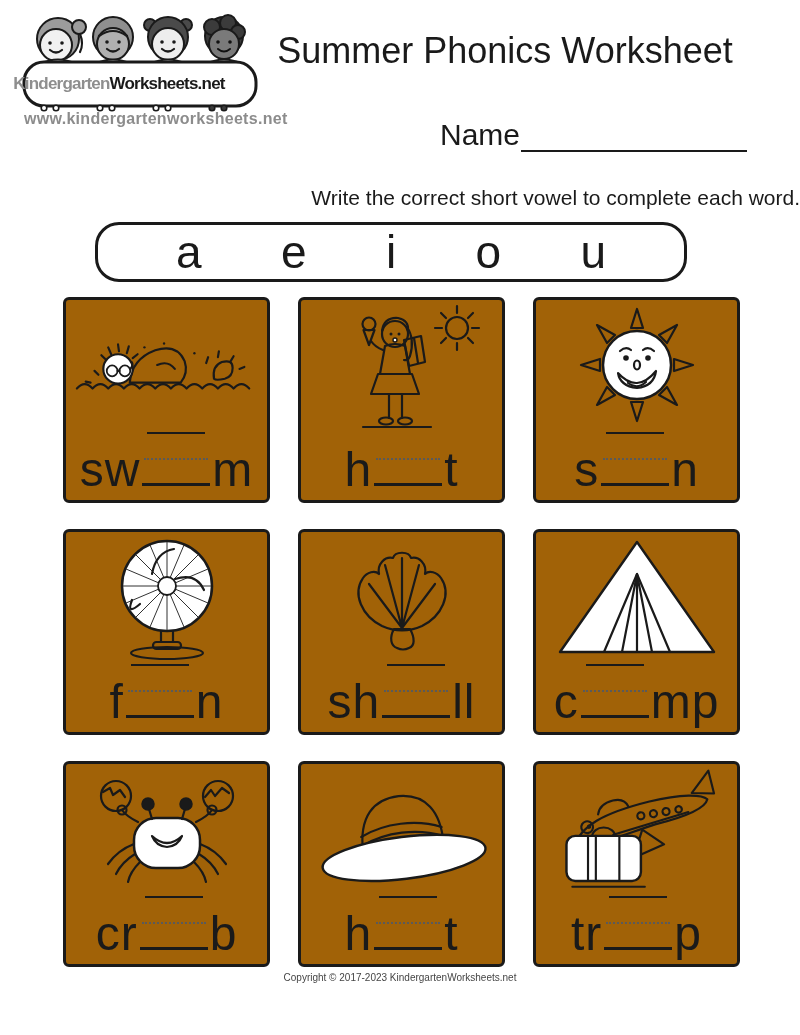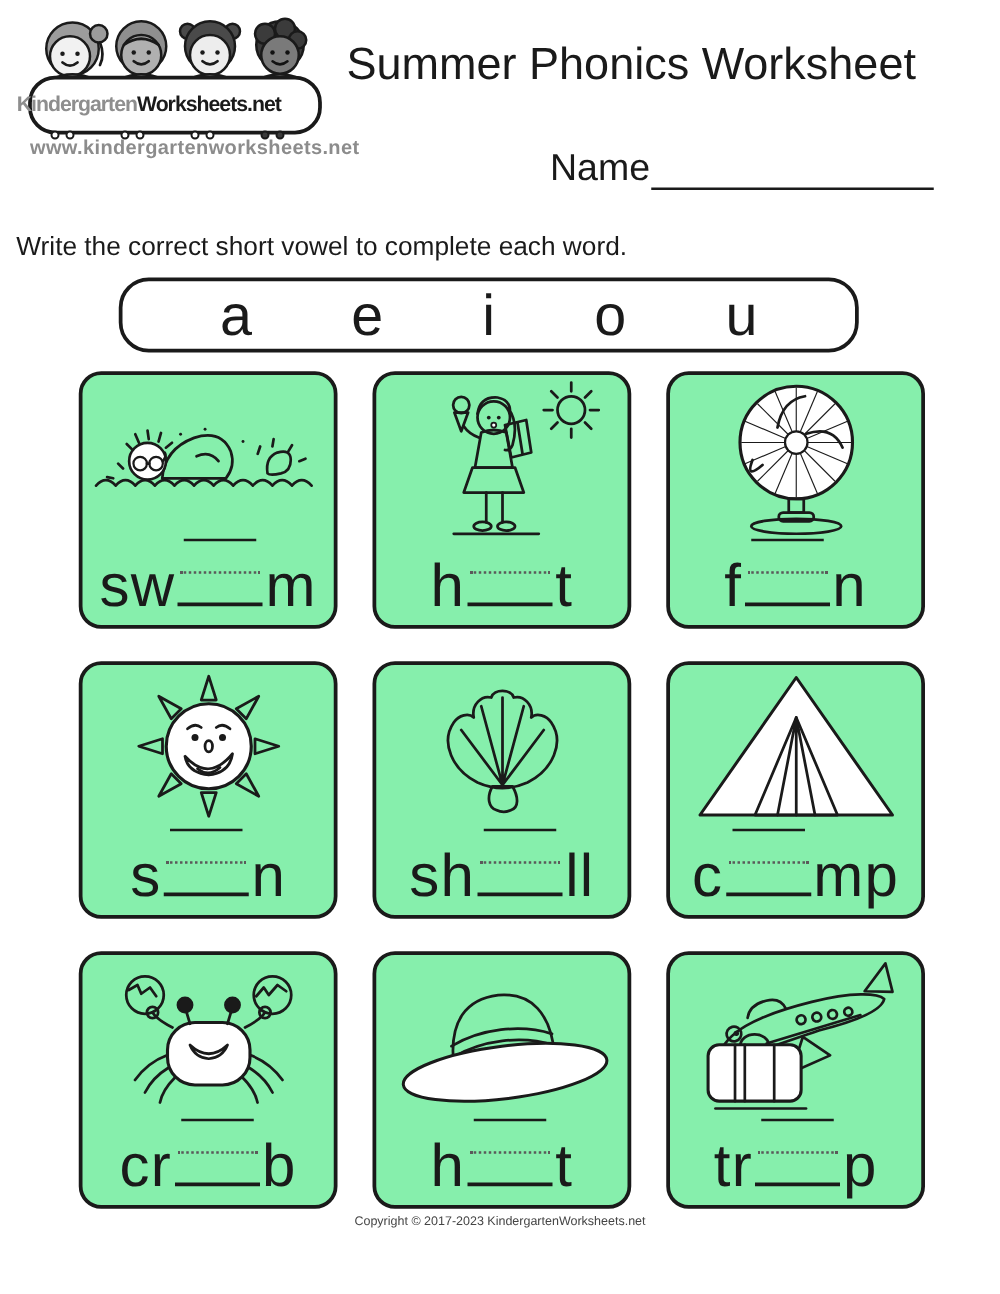--- a/index.html
+++ b/index.html
@@ -19,37 +19,37 @@
   }
   .brand-gray { color:#8e8e8e; }
   .brand-black { color:#1a1a1a;text-align:center; }
   .site-url { position:absolute; left:24px; top:110px; font-size:16px; color:#8c8c8c; letter-spacing:0.3px;font-weight:bold; }
 
   
   .title { position:absolute; left:255px; top:6px; width:500px; text-align:center; font-size:36px; font-weight:400;margin-top:24px; }
   .name-row { position:absolute; left:440px; top:116px; width:307px; display:flex; align-items:flex-end; font-size:30px; }
   .name-line { flex:1; border-bottom:2.5px solid #1a1a1a; height:34px; margin-left:1px; }
 
-  .instruction { position:absolute; left:0; right:15px; top:186px; text-align:left; font-size:21px;padding-left:13px; }
+  .instruction { position:absolute; left:0; right:0; top:186px; text-align:right; font-size:21px;padding-left:13px; }
 
   
   .vowel-box {
     position:absolute; left:95px; top:222px; width:592px; height:60px; box-sizing:border-box;
     border:3px solid #1a1a1a; border-radius:24px;
     display:flex; align-items:center; justify-content:space-between; padding:0 78px;
     font-size:46px;
   }
 
   
   .grid {
     position:absolute; left:63px; top:297px;
     display:grid; grid-template-columns:repeat(3,207px); grid-auto-rows:206px;
     column-gap:28px; row-gap:26px;
   }
-  .card { position:relative; box-sizing:border-box; border:3px solid #1a1a1a; border-radius:18px; background:#86efac; }
+  .card { position:relative; box-sizing:border-box; border:3px solid #1a1a1a; border-radius:6px; background:#a16207; }
   .pic { position:absolute; top:4px; left:5px; right:5px; bottom:74px; display:flex; align-items:center; justify-content:center; }
   .pic-tall { bottom:56px; }
   .word { position:absolute; left:0; right:0; bottom:6px; text-align:center; font-size:48px; line-height:1; white-space:nowrap; letter-spacing:1px; }
   .blank { display:inline-block; position:relative; width:64px; height:54px; vertical-align:baseline; margin:0 4px; }
   .blank .gl-top { position:absolute; top:0; left:3px; right:3px; border-top:2.5px solid #1a1a1a; }
   .blank .gl-mid { position:absolute; top:26px; left:0; right:0; border-top:2px dotted #5a5a5a; }
   .blank .gl-bot { position:absolute; bottom:0; left:-2px; right:-2px; border-bottom:3px solid #1a1a1a; }
 
   
   .footer { position:absolute; left:0; right:0; top:971px; text-align:center; color:#454545; font-size:10px; line-height:1.35; }
@@ -176,20 +176,45 @@
           <path d="M56.5,26 L67.5,26 L62,41 Z" fill="#fff" class="stroke"></path>
           <path d="M71,70 L105,70 L112,90 L64,90 Z" fill="#fff" class="stroke"></path>
           <path class="stroke" d="M82,90 L82,114 M95,90 L95,114"></path>
           <ellipse cx="79" cy="117" rx="7" ry="3.5" fill="#fff" class="stroke"></ellipse>
           <ellipse cx="98" cy="117" rx="7" ry="3.5" fill="#fff" class="stroke"></ellipse>
           <path class="stroke" d="M56,123 L124,123" stroke-width="3"></path>
         </svg>
       </div>
       <div class="word">
         <span>h</span><span class="blank no-top"><span class="gl-mid"></span><span class="gl-bot"></span></span><span>t</span>
+      </div>
+    </div>
+
+    <div class="card">
+      <div class="pic">
+        <svg width="190" height="126" viewBox="0 0 190 126">
+          <path d="M89,26 L95,7 L101,26 Z" fill="#fff" class="stroke" stroke-width="1.8"></path>
+          <path d="M117,33 L135,23 L125,41 Z" fill="#fff" class="stroke" stroke-width="1.8"></path>
+          <path d="M132,57 L151,63 L132,69 Z" fill="#fff" class="stroke" stroke-width="1.8"></path>
+          <path d="M125,85 L135,103 L117,93 Z" fill="#fff" class="stroke" stroke-width="1.8"></path>
+          <path d="M101,100 L95,119 L89,100 Z" fill="#fff" class="stroke" stroke-width="1.8"></path>
+          <path d="M65,85 L55,103 L73,93 Z" fill="#fff" class="stroke" stroke-width="1.8"></path>
+          <path d="M58,69 L39,63 L58,57 Z" fill="#fff" class="stroke" stroke-width="1.8"></path>
+          <path d="M65,41 L55,23 L73,33 Z" fill="#fff" class="stroke" stroke-width="1.8"></path>
+          <circle cx="95" cy="63" r="34" fill="#fff" stroke="#1a1a1a" stroke-width="2.5"></circle>
+          <circle cx="84" cy="56" r="2.8" fill="#1a1a1a"></circle>
+            <circle cx="106" cy="56" r="2.8" fill="#1a1a1a"></circle>
+          <path class="stroke" d="M78,49 Q84,44 89,48 M101,48 Q106,44 112,49" stroke-width="1.8"></path>
+          <ellipse cx="95" cy="63" rx="3" ry="4.5" fill="#fff" class="stroke" stroke-width="1.6"></ellipse>
+          <path d="M76,71 Q95,92 114,69 Q112,84 95,86 Q78,84 76,71 Z" fill="#fff" class="stroke"></path>
+          <path class="stroke" d="M86,81 Q95,88 104,80" stroke-width="1.8"></path>
+        </svg>
+      </div>
+      <div class="word">
+        <span>s</span><span class="blank"><span class="gl-top"></span><span class="gl-mid"></span><span class="gl-bot"></span></span><span>n</span>
       </div>
     </div>
 
     <div class="card">
       <div class="pic">
         <svg width="190" height="126" viewBox="0 0 190 126">
           <circle cx="95" cy="52" r="45" fill="#fff" stroke="#1a1a1a" stroke-width="2.5"></circle>
           <g stroke="#1a1a1a" stroke-width="0.9">
             <line x1="104" y1="52" x2="139" y2="52"></line>
               <line x1="103" y1="49" x2="136" y2="35"></line>
@@ -216,45 +241,20 @@
         </svg>
       </div>
       <div class="word">
         <span>f</span><span class="blank"><span class="gl-top"></span><span class="gl-mid"></span><span class="gl-bot"></span></span><span>n</span>
       </div>
     </div>
 
     <div class="card">
       <div class="pic">
         <svg width="190" height="126" viewBox="0 0 190 126">
-          <path d="M89,26 L95,7 L101,26 Z" fill="#fff" class="stroke" stroke-width="1.8"></path>
-          <path d="M117,33 L135,23 L125,41 Z" fill="#fff" class="stroke" stroke-width="1.8"></path>
-          <path d="M132,57 L151,63 L132,69 Z" fill="#fff" class="stroke" stroke-width="1.8"></path>
-          <path d="M125,85 L135,103 L117,93 Z" fill="#fff" class="stroke" stroke-width="1.8"></path>
-          <path d="M101,100 L95,119 L89,100 Z" fill="#fff" class="stroke" stroke-width="1.8"></path>
-          <path d="M65,85 L55,103 L73,93 Z" fill="#fff" class="stroke" stroke-width="1.8"></path>
-          <path d="M58,69 L39,63 L58,57 Z" fill="#fff" class="stroke" stroke-width="1.8"></path>
-          <path d="M65,41 L55,23 L73,33 Z" fill="#fff" class="stroke" stroke-width="1.8"></path>
-          <circle cx="95" cy="63" r="34" fill="#fff" stroke="#1a1a1a" stroke-width="2.5"></circle>
-          <circle cx="84" cy="56" r="2.8" fill="#1a1a1a"></circle>
-            <circle cx="106" cy="56" r="2.8" fill="#1a1a1a"></circle>
-          <path class="stroke" d="M78,49 Q84,44 89,48 M101,48 Q106,44 112,49" stroke-width="1.8"></path>
-          <ellipse cx="95" cy="63" rx="3" ry="4.5" fill="#fff" class="stroke" stroke-width="1.6"></ellipse>
-          <path d="M76,71 Q95,92 114,69 Q112,84 95,86 Q78,84 76,71 Z" fill="#fff" class="stroke"></path>
-          <path class="stroke" d="M86,81 Q95,88 104,80" stroke-width="1.8"></path>
-        </svg>
-      </div>
-      <div class="word">
-        <span>s</span><span class="blank"><span class="gl-top"></span><span class="gl-mid"></span><span class="gl-bot"></span></span><span>n</span>
-      </div>
-    </div>
-
-    <div class="card">
-      <div class="pic">
-        <svg width="190" height="126" viewBox="0 0 190 126">
           <path d="M75,92 C55,82 45,60 56,44 C60,38 68,36 72,40 C70,30 78,22 86,24 C88,17 102,17 104,24 C112,22 120,30 118,40 C122,36 130,38 134,44 C145,60 135,82 115,92 Q95,101 75,92 Z" fill="#fff" class="stroke" stroke-width="2.4"></path>
           <path class="stroke" d="M95,94 L62,50 M95,94 L78,31 M95,94 L95,24 M95,94 L112,31 M95,94 L128,50" stroke-width="1.6"></path>
           <path d="M87,95 C82,104 84,112 90,114 C94,116 98,116 102,114 C108,112 108,104 103,95 Z" fill="#fff" class="stroke" stroke-width="2.2"></path>
         </svg>
       </div>
       <div class="word">
         <span>sh</span><span class="blank"><span class="gl-top"></span><span class="gl-mid"></span><span class="gl-bot"></span></span><span>ll</span>
       </div>
     </div>
 

